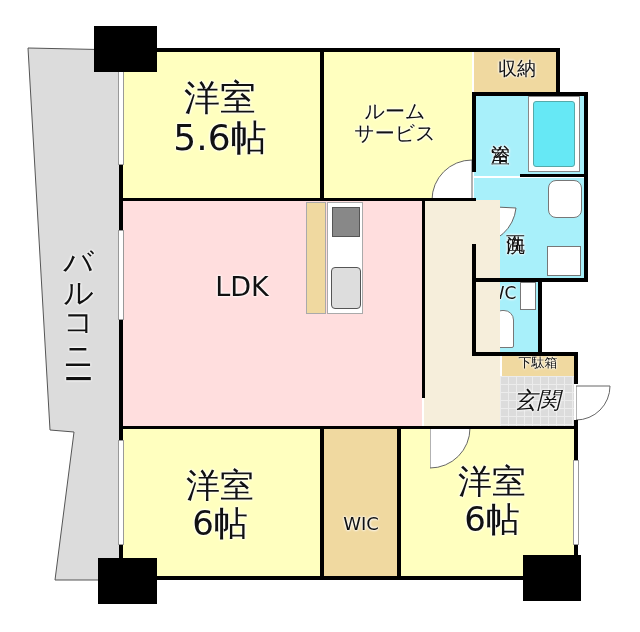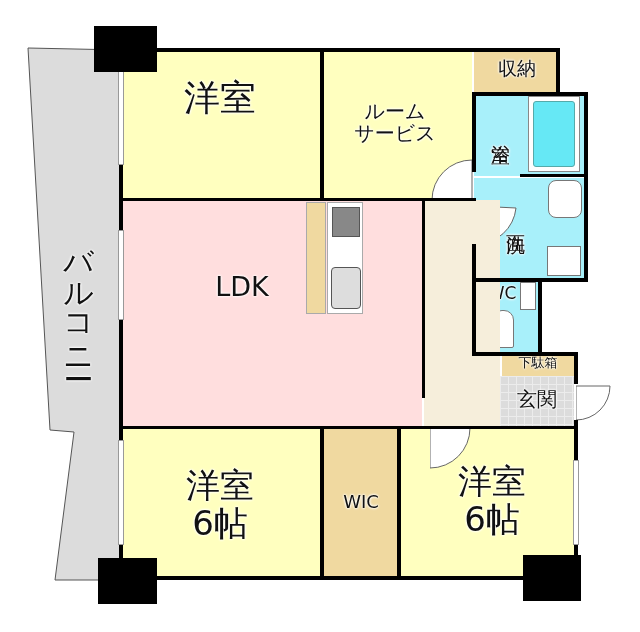--- a/index.html
+++ b/index.html
@@ -17,20 +17,21 @@
 <body>
 
 <svg class="abs" style="left:0;top:0" width="640" height="632">
   <polygon points="28,48 122,50 122,580 55,580 74,432 50,430" fill="#dcdcdc" stroke="#555" stroke-width="1"></polygon>
 </svg>
 <div class="room-label vtext" style="left:62px;top:228px;font-size:30px;letter-spacing:0px;">バルコニー</div>
 
 <div class="abs" style="left:122px;top:50px;width:200px;height:148px;background:#ffffbf;"></div>
 <div class="room-label" style="left:150px;top:78px;width:140px;font-size:36px;">
   <div>洋室</div>
+  <div>5.6帖</div>
 </div>
 
 <div class="abs" style="left:324px;top:50px;width:148px;height:148px;background:#ffffbf;"></div>
 <div class="room-label" style="left:330px;top:100px;width:130px;font-size:20px;">
   <div>ルーム</div>
   <div>サービス</div>
 </div>
 
 <svg class="abs" style="left:428px;top:158px" width="46" height="44">
   <path d="M44 2 A40 40 0 0 0 4 42 L44 42 Z" fill="#fff" stroke="#666" stroke-width="1"></path>
@@ -73,33 +74,33 @@
 <div class="abs" style="left:331px;top:267px;width:30px;height:42px;background:#ddd;border:1px solid #555;border-radius:4px;"></div>
 <div class="room-label" style="left:162px;top:272px;width:160px;font-size:27px;">
   <div>LDK</div>
 </div>
 
 <div class="abs" style="left:502px;top:356px;width:72px;height:20px;background:#f0d9a0;"></div>
 <div class="room-label" style="left:502px;top:356px;width:72px;font-size:13px;">下駄箱</div>
 <div class="abs" style="left:500px;top:376px;width:74px;height:50px;background-color:#dcdcdc;
             background-image:linear-gradient(#ececec 1px, transparent 1px), linear-gradient(90deg, #ececec 1px, transparent 1px);
             background-size:8px 8px;"></div>
-<div class="room-label" style="left:504px;top:388px;width:66px;font-size:20px;">玄関</div>
+<div class="room-label" style="left:504px;top:388px;width:66px;font-size:23px;font-style:italic;">玄関</div>
 <svg class="abs" style="left:576px;top:384px" width="40" height="40">
   <path d="M0 2 L34 2 A34 34 0 0 1 0 36 Z" fill="#fff" stroke="#666" stroke-width="1"></path>
 </svg>
 
 <div class="abs" style="left:122px;top:428px;width:200px;height:150px;background:#ffffbf;"></div>
 <div class="room-label" style="left:160px;top:466px;width:120px;font-size:34px;">
   <div>洋室</div>
   <div>6帖</div>
 </div>
 
 <div class="abs" style="left:324px;top:428px;width:74px;height:150px;background:#f0d9a0;"></div>
-<div class="room-label" style="left:324px;top:492px;width:74px;font-size:18px;">WIC</div>
+<div class="room-label" style="left:324px;top:514px;width:74px;font-size:18px;">WIC</div>
 
 <div class="abs" style="left:400px;top:428px;width:174px;height:150px;background:#ffffbf;"></div>
 <svg class="abs" style="left:430px;top:428px" width="44" height="44">
   <path d="M0 0 L40 0 A40 40 0 0 1 0 40 Z" fill="#fff" stroke="#666" stroke-width="1"></path>
 </svg>
 <div class="room-label" style="left:432px;top:462px;width:120px;font-size:34px;">
   <div>洋室</div>
   <div>6帖</div>
 </div>
 

